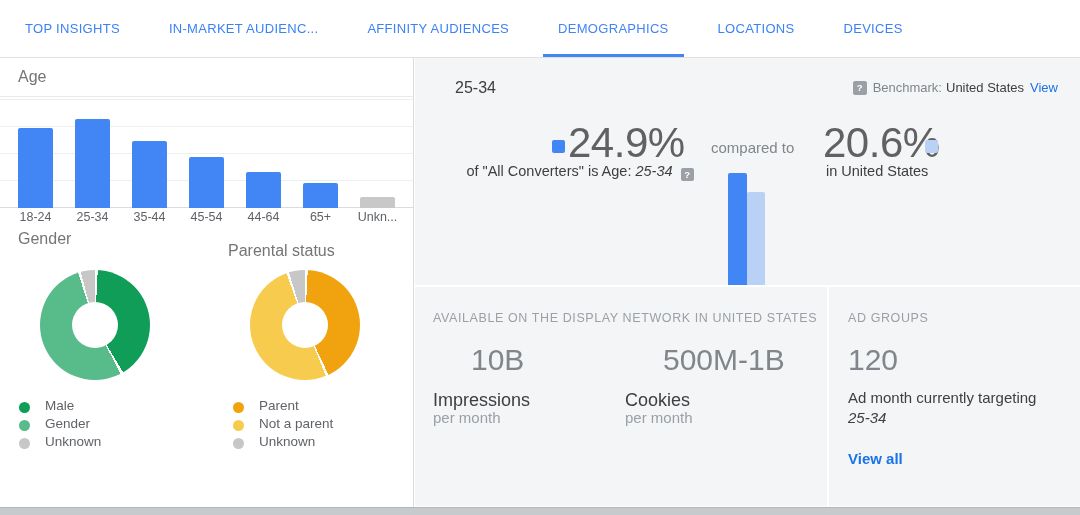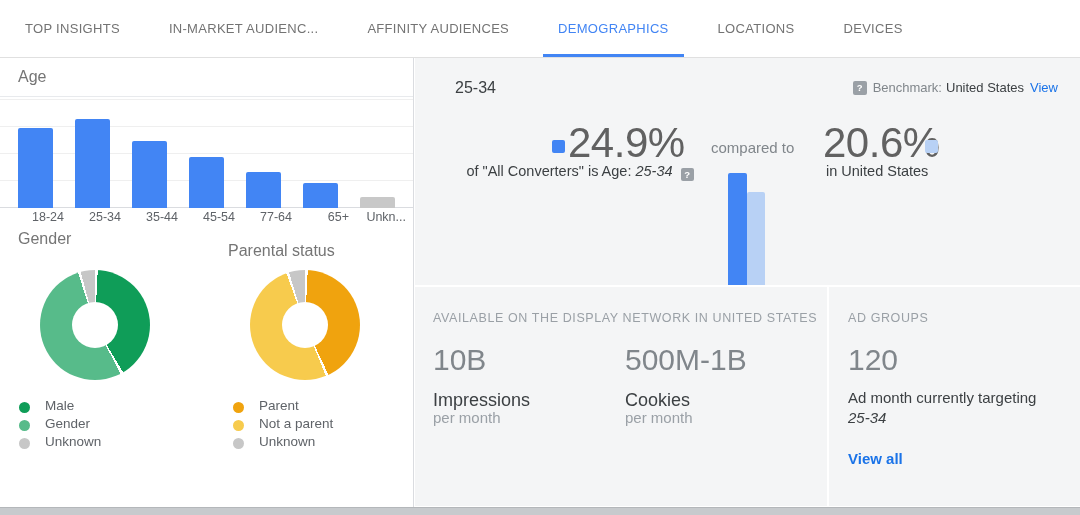--- a/index.html
+++ b/index.html
@@ -4,35 +4,35 @@
 <style>
   * { margin:0; padding:0; box-sizing:border-box; }
   html,body { background:#fff; }
   body { font-family:"Liberation Sans", sans-serif; color:#3C4043; }
   .screen { position:relative; width:1080px; height:515px; background:#fff; overflow:hidden; }
 
   
   .tabbar { position:absolute; top:0; left:0; width:1080px; height:58px;
             border-bottom:1px solid #E0E0E0; display:flex; align-items:stretch; padding-left:10px; background:#fff; }
   .tab { display:flex; align-items:center; padding:3px 15px 0 15px; margin-right:19px;
-         font-size:13px; letter-spacing:.3px; color:#737373; cursor:pointer;
+         font-size:13px; letter-spacing:.3px; color:#3b82f6; cursor:pointer;
          border-bottom:3px solid transparent; white-space:nowrap; }
   .tab.active { color:#4285F4; border-bottom-color:#4285F4; }
 
   
   .left-panel { position:absolute; top:58px; left:0; width:414px; height:449px;
                 background:#fff; border-right:1px solid #DADCE0; }
   .age-header { position:absolute; top:0; left:0; right:0; height:39px; border-bottom:1px solid #E8EAED;
                 display:flex; align-items:center; padding-left:18px; font-size:16px; color:#757575; }
   .age-chart { position:absolute; top:40px; left:0; width:413px; height:110px; }
   .gridline { position:absolute; left:0; right:0; height:1px; background:#EFEFEF; }
   .baseline { position:absolute; left:0; right:0; bottom:0; height:1px; background:#DADCE0; }
   .age-bar { position:absolute; bottom:0; width:35px; border-radius:2px 2px 0 0; }
   .age-labels { position:absolute; top:152px; left:0; width:413px; height:16px; }
-  .age-label { position:absolute; width:57px; text-align:right; font-size:12.5px; color:#5F6368; white-space:nowrap; }
+  .age-label { position:absolute; width:57px; text-align:center; font-size:12.5px; color:#5F6368; white-space:nowrap; }
 
   .section-title { position:absolute; font-size:16px; color:#757575; }
   .donut { position:absolute; width:110px; height:110px; border-radius:50%; }
   .donut::after { content:""; position:absolute; left:32px; top:32px; width:46px; height:46px;
                   border-radius:50%; background:#fff; }
   .legend { position:absolute; font-size:13.5px; color:#5F6368; }
   .legend-row { display:flex; align-items:flex-end; height:18px; cursor:pointer; }
   .legend-bullet { display:inline-block; width:11px; height:11px; border-radius:50%; margin-right:15px; flex:none; }
 
   
@@ -61,21 +61,21 @@
   .primary-caption { left:20px; top:105px; width:290px; text-align:center; }
   .primary-caption .help-badge { width:13px; height:13px; vertical-align:-2px; margin-left:4px; }
   .secondary-caption { left:411px; top:105px; }
   .compared-label { position:absolute; left:296px; top:81px; font-size:15px; color:#80868B; }
   .mini-bars { position:absolute; left:313px; bottom:0; display:flex; align-items:flex-end; }
   .mini-bar { width:19px; border-radius:2px 2px 0 0; }
   .mini-bar:last-child { width:18px; }
 
   .caps-heading { position:absolute; left:18px; top:24px; font-size:12.5px; letter-spacing:.6px; color:#9AA0A6; white-space:nowrap; }
   .metric { position:absolute; top:55px; }
-  .metric-value { font-size:30px; font-weight:300; color:#80868B; line-height:36px; }
+  .metric-value { font-size:30px; font-weight:300; color:#80868B; line-height:36px;margin-left:38px; }
   .metric-label { font-size:18px; color:#3C4043; margin-top:13px; line-height:18px; }
   .metric-sub { font-size:15px; color:#9AA0A6; line-height:18px; }
   .metric-col1 { left:18px; }
   .metric-col2 { left:210px; }
   .bottom-right-card .caps-heading { left:19px; }
   .adgroup-count { position:absolute; left:19px; top:55px; font-size:30px; font-weight:300; color:#80868B; line-height:36px; }
   .adgroup-desc { position:absolute; left:19px; top:101px; font-size:15px; color:#3C4043; line-height:20px; }
   .view-all { position:absolute; left:19px; top:163px; font-size:15px; font-weight:bold; }
 
   .bottom-strip { position:absolute; left:0; top:507px; width:1080px; height:8px; background:#C7CACD; border-top:1px solid #B4B7BA; }
@@ -113,21 +113,21 @@
         <div class="age-bar" style="left: 189px; height: 51px; background: rgb(66, 133, 244);"></div>
         <div class="age-bar" style="left: 246px; height: 36px; background: rgb(66, 133, 244);"></div>
         <div class="age-bar" style="left: 303px; height: 25px; background: rgb(66, 133, 244);"></div>
         <div class="age-bar" style="left: 360px; height: 11px; background: rgb(200, 200, 200);"></div>
       </div>
     <div class="age-labels">
         <div class="age-label" style="left: 7px;">18-24</div>
         <div class="age-label" style="left: 64px;">25-34</div>
         <div class="age-label" style="left: 121px;">35-44</div>
         <div class="age-label" style="left: 178px;">45-54</div>
-        <div class="age-label" style="left: 235px;">77-64</div>
+        <div class="age-label" style="left: 235px;">44-64</div>
         <div class="age-label" style="left: 292px;">65+</div>
         <div class="age-label" style="left: 349px;">Unkn...</div>
       </div>
 
     <div class="section-title" style="left:18px; top:172px">Gender</div>
     <div class="section-title" style="left:228px; top:184px">Parental status</div>
 
     <div class="donut" style="left: 40px; top: 212px; background: conic-gradient(rgb(255, 255, 255) 0%, rgb(255, 255, 255) 0.8%, rgb(15, 157, 88) 0.8%, rgb(15, 157, 88) 41.5%, rgb(255, 255, 255) 41.5%, rgb(255, 255, 255) 42.3%, rgb(87, 187, 138) 42.3%, rgb(87, 187, 138) 95%, rgb(255, 255, 255) 95%, rgb(255, 255, 255) 95.8%, rgb(199, 199, 199) 95.8%, rgb(199, 199, 199) 100%);"></div>
     <div class="donut" style="left: 250px; top: 212px; background: conic-gradient(rgb(255, 255, 255) 0%, rgb(255, 255, 255) 0.8%, rgb(240, 163, 14) 0.8%, rgb(240, 163, 14) 43%, rgb(255, 255, 255) 43%, rgb(255, 255, 255) 43.8%, rgb(247, 203, 77) 43.8%, rgb(247, 203, 77) 94.5%, rgb(255, 255, 255) 94.5%, rgb(255, 255, 255) 95.3%, rgb(199, 199, 199) 95.3%, rgb(199, 199, 199) 100%);"></div>
 

